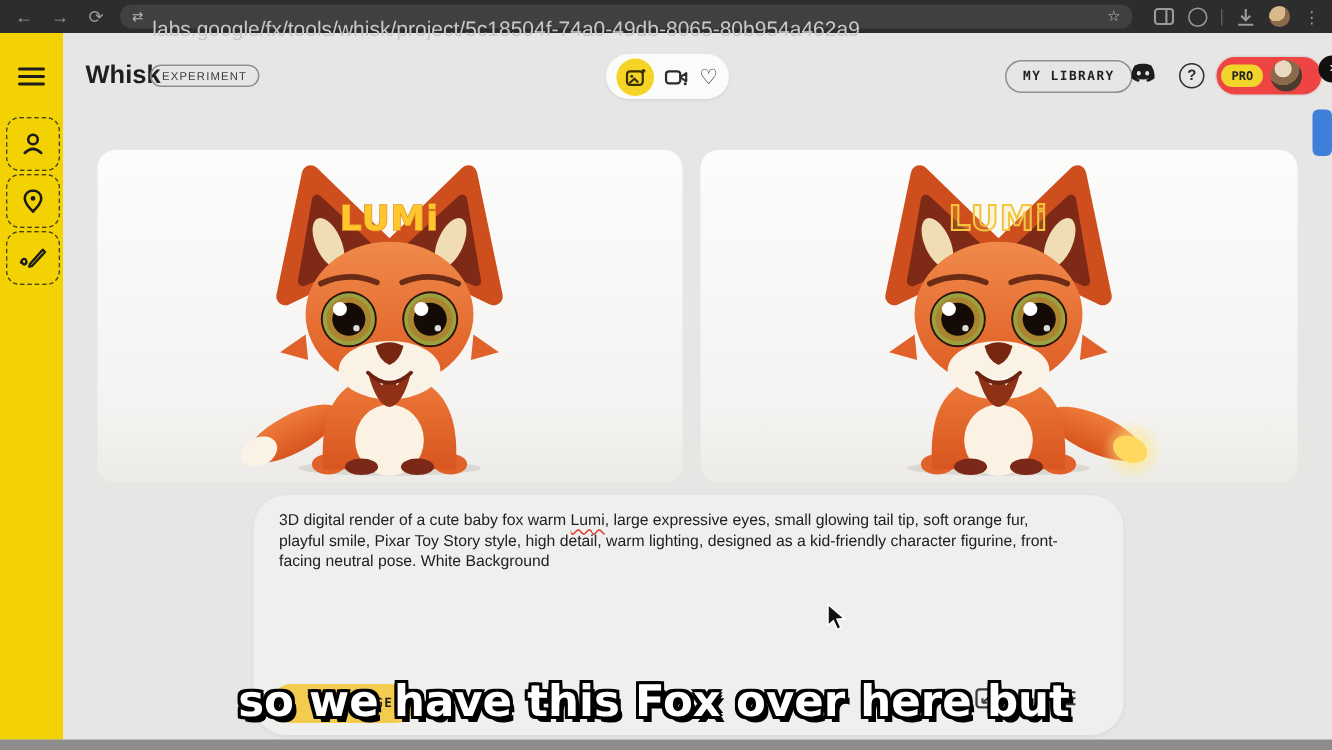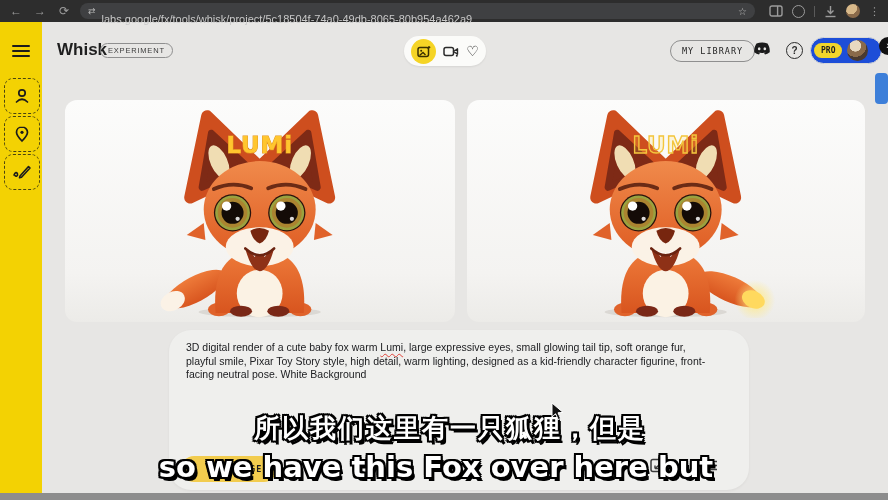--- a/index.html
+++ b/index.html
@@ -6,21 +6,21 @@
   .screen{position:relative;width:888px;height:500px;background:#E7E6E4;overflow:hidden;
           font-family:"Liberation Sans",sans-serif;}
 
   
   .browser-bar{position:absolute;top:0;left:0;right:0;height:22px;background:#2D2D2D;
                display:flex;align-items:center;padding:0 8px;gap:8px;z-index:8;}
   .nav-btn{color:#9B9B9B;font-size:12px;line-height:22px;width:16px;text-align:center;cursor:default;}
   .address-bar{flex:1;max-width:660px;height:16px;background:#3F4042;border-radius:8px;
                display:flex;align-items:center;padding:0 8px;gap:6px;}
   .site-chip{color:#B9B9B9;font-size:9px;}
-  .url-text{color:#C9C9C9;font-size:11px;white-space:nowrap;overflow:hidden;margin-top:15px;}
+  .url-text{color:#C9C9C9;font-size:14px;white-space:nowrap;overflow:hidden;margin-top:15px;}
   .bookmark{margin-left:auto;color:#BDBDBD;font-size:10px;}
   .chrome-right{display:flex;align-items:center;gap:9px;margin-left:6px;}
   .chrome-sep{width:1px;height:11px;background:#5a5a5a;}
   .ext-circle{width:11px;height:11px;border:1.5px solid #9B9B9B;border-radius:50%;}
   .chrome-avatar{width:14px;height:14px;border-radius:50%;
                  background:radial-gradient(circle at 35% 30%,#d8b98a 0 45%,#8a6a4a 46% 100%);}
   .overflow-dots{color:#9B9B9B;font-size:11px;letter-spacing:0;}
 
   
   .sidebar{position:absolute;top:22px;left:0;width:42px;height:471px;background:#F3D203;z-index:6;}
@@ -38,26 +38,26 @@
   .experiment-badge{position:absolute;left:100px;top:43px;border:1px solid #8F8F8F;border-radius:9px;
                     padding:2px 7px;font-size:7.5px;letter-spacing:.8px;color:#3c3c3c;}
   .center-pill{position:absolute;left:404px;top:36px;width:82px;height:30px;background:#FBFBF9;
                border-radius:16px;display:flex;align-items:center;justify-content:center;gap:7px;
                box-shadow:0 1px 2px rgba(0,0,0,.08);}
   .yellow-circle{width:25px;height:25px;border-radius:50%;background:#F5D425;display:flex;
                  align-items:center;justify-content:center;}
   .heart-glyph{font-size:14px;color:#2b2b2b;line-height:1;}
   .my-library{position:absolute;left:670px;top:40px;height:20px;border:1px solid #8F8F8F;border-radius:12px;
               padding:0 11px;display:flex;align-items:center;background:transparent;
-              font-family:"DejaVu Sans Mono",monospace;font-size:8.5px;font-weight:normal;
+              font-family:"DejaVu Sans Mono",monospace;font-size:8.5px;font-weight:bold;
               letter-spacing:1px;color:#1f1f1f;}
   .discord{position:absolute;left:752px;top:42px;}
   .help-circle{position:absolute;left:786px;top:42px;width:15px;height:15px;border:1.5px solid #2b2b2b;
                border-radius:50%;font-size:10px;font-weight:bold;color:#2b2b2b;text-align:center;line-height:15px;}
-  .pro-pill{position:absolute;left:810px;top:37px;width:72px;height:27px;background:#1d4ed8;
+  .pro-pill{position:absolute;left:810px;top:37px;width:72px;height:27px;background:#ef4444;
             border:1px solid #D9D8D5;border-radius:15px;display:flex;align-items:center;gap:5px;padding:0 3px;
             box-sizing:border-box;}
   .pro-chip{background:#F2D52B;border-radius:9px;padding:3px 7px;font-family:"DejaVu Sans Mono",monospace;
             font-size:8px;font-weight:bold;color:#1f1f1f;}
   .pro-avatar{width:21px;height:21px;border-radius:50%;
               background:radial-gradient(circle at 40% 28%,#e8d9c0 0 28%,#8a6a4a 30% 55%,#4a3a30 56% 100%);}
 
   
   .img-card{position:absolute;top:100px;height:222px;border-radius:12px;overflow:hidden;
             background:linear-gradient(180deg,#FCFCFB 0%,#F4F3F1 78%,#ECEBE8 100%);}
@@ -292,21 +292,20 @@
     <span class="prompt-icon icon-tune">
       <svg width="16" height="15" viewBox="0 0 16 15">
         <path d="M1 3.5 h14 M1 7.5 h14 M1 11.5 h14" stroke="#3c3c3c" stroke-width="1.4"></path>
         <circle cx="5" cy="3.5" r="1.8" fill="#EFEFED" stroke="#3c3c3c" stroke-width="1.4"></circle>
         <circle cx="11" cy="7.5" r="1.8" fill="#EFEFED" stroke="#3c3c3c" stroke-width="1.4"></circle>
         <circle cx="6.5" cy="11.5" r="1.8" fill="#EFEFED" stroke="#3c3c3c" stroke-width="1.4"></circle>
       </svg>
     </span>
   </div>
 
-  <div class="subtitle sub-zh">所以我们这里有一只狐狸，但是</div>
   <div class="subtitle sub-en">so we have this Fox over here but</div>
 
   <svg class="mouse-cursor" width="14" height="20" viewBox="0 0 14 20">
     <path d="M1 1 L1 15 L4.6 11.8 L7.2 17.6 L9.6 16.5 L7 10.8 L12 10.4 Z" fill="#111" stroke="#fff" stroke-width="1"></path>
   </svg>
 
   <div class="scroll-thumb"></div>
   <div class="bottom-strip"></div>
 
 </div>

